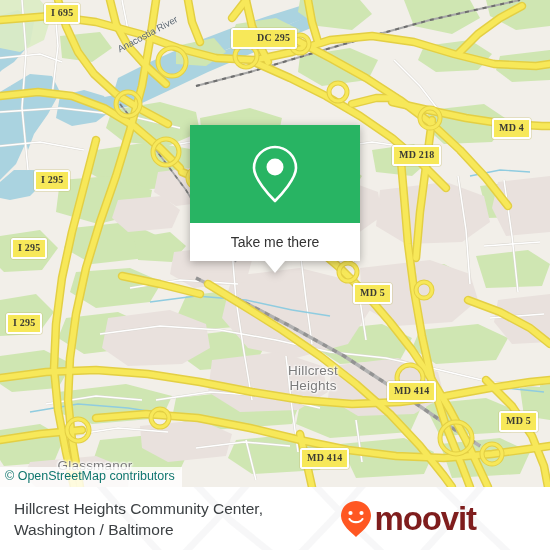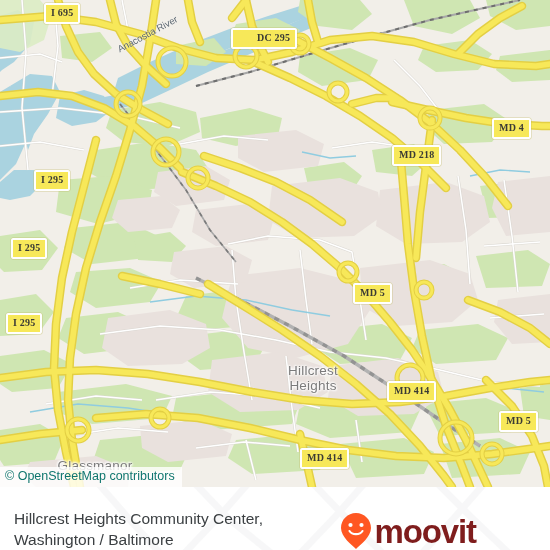--- a/index.html
+++ b/index.html
@@ -130,21 +130,21 @@
     position: absolute;
     left: 0; top: -487px;
     width: 550px; height: 550px;
     opacity: 0.07;
     pointer-events: none;
   }
   #footer-inner {
     position: relative;
     width: 492px; height: 63px;
     display: flex;
-    align-items: flex-end;
+    align-items: center;
     padding: 0 16px 0 14px;
   }
   #footer-title {
     flex: 1 1 auto;
     color: #3c4043;
     font-size: 15.5px;
     line-height: 21px;
     font-family: "Liberation Sans", sans-serif;
     padding-right: 8px;
     max-width: 400px;
@@ -454,20 +454,32 @@
     <div class="shield" style="left:492px; top:118px;">MD 4</div>
     <div class="shield" style="left:352px; top:145px; z-index:10;margin-left:40px;">MD 218</div>
     <div class="shield" style="left:34px; top:170px;">I 295</div>
     <div class="shield" style="left:11px; top:238px;">I 295</div>
     <div class="shield" style="left:353px; top:283px;">MD 5</div>
     <div class="shield" style="left:6px; top:313px;">I 295</div>
     <div class="shield" style="left:387px; top:381px;">MD 414</div>
     <div class="shield" style="left:499px; top:411px;">MD 5</div>
     <div class="shield" style="left:300px; top:448px;">MD 414</div>
 
+    <div id="popup">
+      <div id="popup-body">
+        <svg width="52" height="62" viewBox="0 0 52 62">
+          <path d="M26 4 C14.4 4 5 13.4 5 25 C5 35.5 20 52 26 58 C32 52 47 35.5 47 25 C47 13.4 37.6 4 26 4 Z" fill="none" stroke="#ffffff" stroke-width="2.6" stroke-linejoin="round"></path>
+          <circle cx="26" cy="24" r="8.5" fill="#ffffff"></circle>
+        </svg>
+      </div>
+      <div id="popup-footer">
+        <span>Take me there</span>
+        <div id="popup-tail"></div>
+      </div>
+    </div>
 
     <div id="attribution">© OpenStreetMap contributors</div>
   </div>
 
   <div id="footer">
     <svg id="footer-watermark" viewBox="0 0 550 550" xmlns="http://www.w3.org/2000/svg">
       <g stroke="#9aa0a6" stroke-width="7" fill="none">
         <path d="M 182,470 L 230,520 L 280,560"></path>
         <path d="M 300,470 L 348,520 L 396,566"></path>
         <path d="M 420,466 L 470,516 L 516,560"></path>

